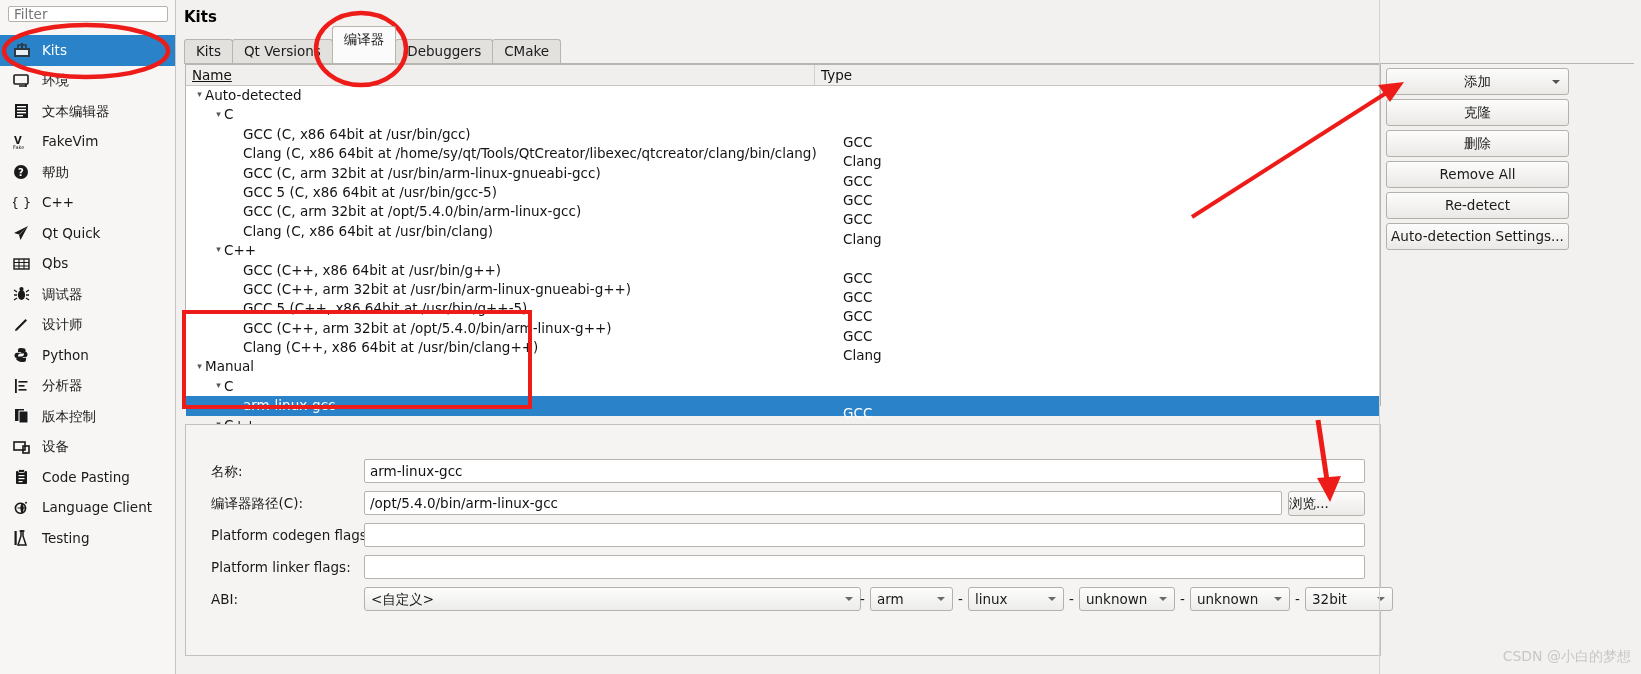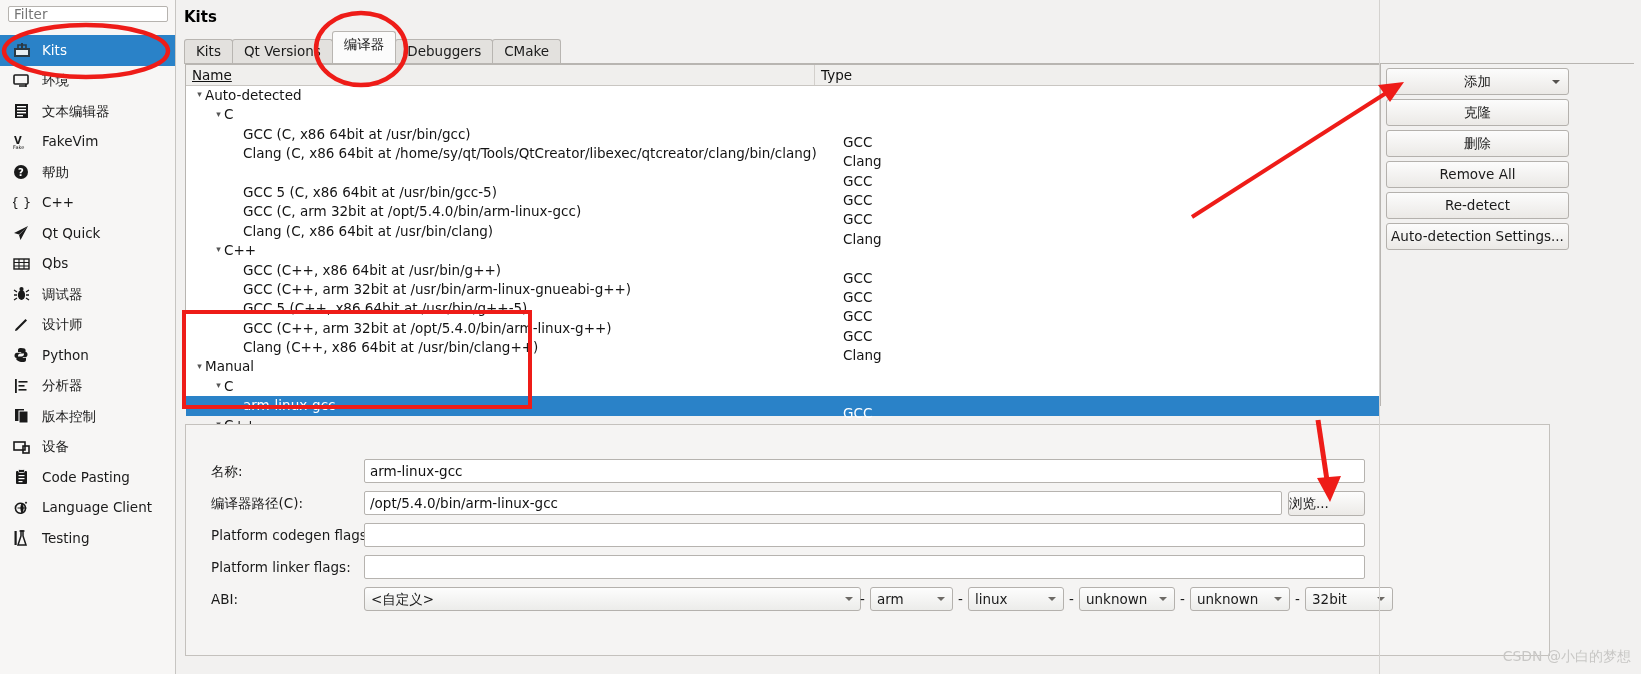--- a/index.html
+++ b/index.html
@@ -55,21 +55,21 @@
     display: flex; align-items: flex-end;
   }
   .tab {
     height: 24px; line-height: 23px; padding: 0 11px;
     background: #e3e1de;
     border: 1px solid #b8b5b1; border-bottom: none;
     margin-right: -1px; font-size: 13.5px; color: #1a1a1a;
     border-top-left-radius: 3px; border-top-right-radius: 3px;
   }
   .tab.active {
-    background: #fbfbfb; height: 32px; line-height: 25px;
+    background: #fbfbfb; height: 37px; line-height: 25px;
     border-color: #b8b5b1; position: relative; z-index: 3;
   }
   .tabpanel-line {
     position: absolute; left: 7px; top: 63px; right: 7px; height: 1px; background: #b8b5b1;
   }
 
   
   .tree-wrap {
     position: absolute; left: 8px; top: 64px; width: 1196px; height: 342px;
     background: #ffffff; border: 1px solid #b8b5b1;
@@ -94,21 +94,21 @@
   .ttype { position: absolute; left: 629px; top: 8px; margin-left: 28px; }
   .twist {
     display: inline-block; width: 11px; text-align: center;
     color: #555; font-size: 9px; vertical-align: middle;
     position: relative; top: -1px;
   }
   .trow.sel .twist { color: #fff; }
 
   
   .form-wrap {
-    position: absolute; left: 8px; top: 424px; width: 1365px; height: 232px;
+    position: absolute; left: 8px; top: 424px; width: 1196px; height: 232px;
     background: #f5f4f3; border: 1px solid #c4c1bd;
   }
   .flabel {
     position: absolute; left: 25px; font-size: 13.5px; color: #1a1a1a; white-space: nowrap;
   }
   .finput {
     position: absolute; height: 24px; background: #ffffff;
     border: 1px solid #b6b3af; border-radius: 2px;
     font-size: 13.5px; color: #111; padding: 0 5px; line-height: 22px;
     font-family: "DejaVu Sans", "Liberation Sans", sans-serif;
@@ -364,20 +364,21 @@
           </div>
           <div class="trow">
             <div class="tname" style="left: 46px;"><span class="twist"></span><span>GCC (C, x86 64bit at /usr/bin/gcc)</span></div>
             <div class="ttype">GCC</div>
           </div>
           <div class="trow">
             <div class="tname" style="left: 46px;"><span class="twist"></span><span>Clang (C, x86 64bit at /home/sy/qt/Tools/QtCreator/libexec/qtcreator/clang/bin/clang)</span></div>
             <div class="ttype">Clang</div>
           </div>
           <div class="trow">
+            <div class="tname" style="left: 46px;"><span class="twist"></span><span>GCC (C, arm 32bit at /usr/bin/arm-linux-gnueabi-gcc)</span></div>
             <div class="ttype">GCC</div>
           </div>
           <div class="trow">
             <div class="tname" style="left: 46px;"><span class="twist"></span><span>GCC 5 (C, x86 64bit at /usr/bin/gcc-5)</span></div>
             <div class="ttype">GCC</div>
           </div>
           <div class="trow">
             <div class="tname" style="left: 46px;"><span class="twist"></span><span>GCC (C, arm 32bit at /opt/5.4.0/bin/arm-linux-gcc)</span></div>
             <div class="ttype">GCC</div>
           </div>

